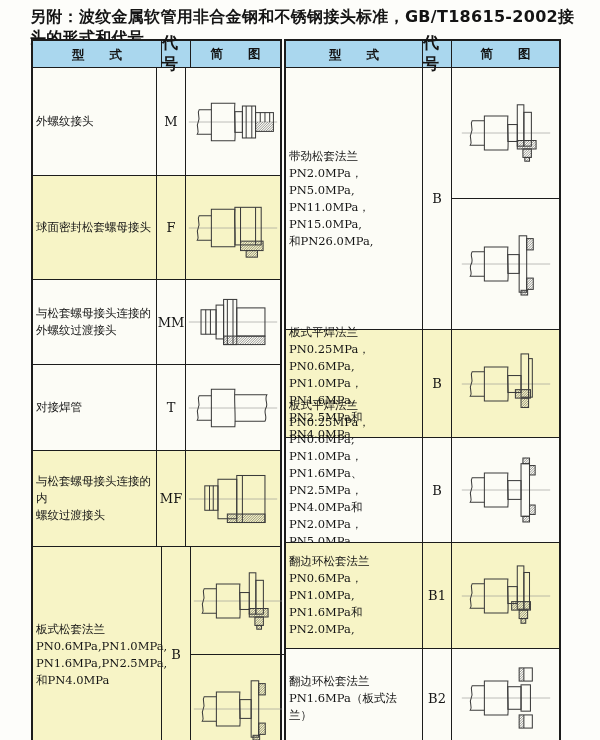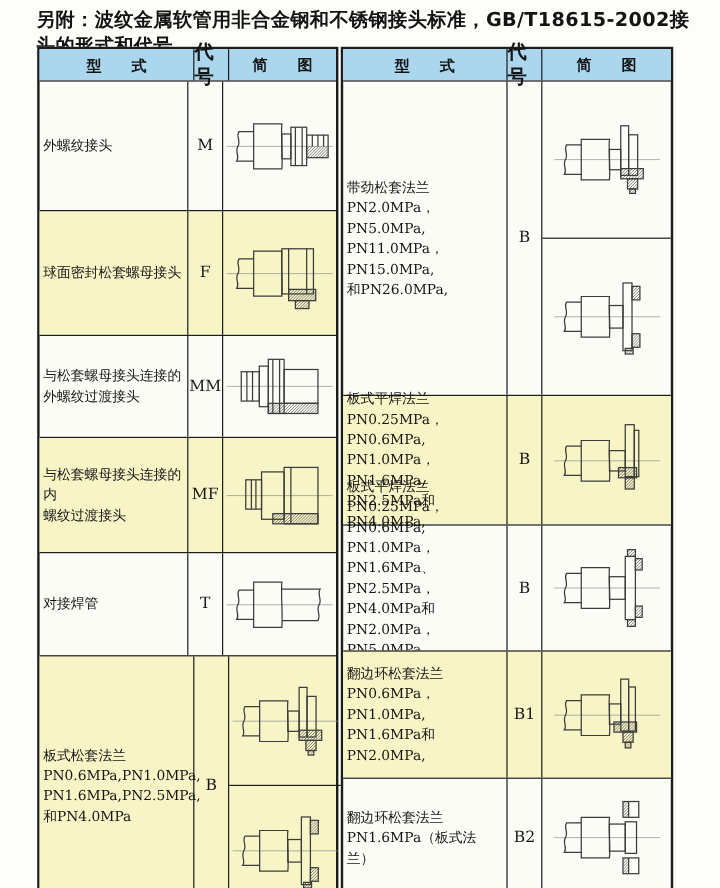--- a/index.html
+++ b/index.html
@@ -170,20 +170,35 @@
               <line class="h" x1="72.60000000000001" y1="60" x2="81.60000000000001" y2="51"></line>
               <line class="h" x1="75.20000000000002" y1="60" x2="84" y2="51.20000000000001"></line>
               <line class="h" x1="77.80000000000001" y1="60" x2="84" y2="53.80000000000001"></line>
               <line class="h" x1="80.4" y1="60" x2="84" y2="56.40000000000001"></line>
               <line class="h" x1="83.00000000000001" y1="60" x2="84" y2="59.000000000000014"></line>
             </svg>
           </div>
       </div>
     </div>
 
+    <div class="trow" style="height:86px">
+      <div class="cell c-type">对接焊管</div>
+      <div class="cell c-code">T</div>
+      <div class="cell c-diag">
+        <div class="dwrap">
+            <svg viewBox="0 0 100 72" xmlns="http://www.w3.org/2000/svg">
+              <line class="cl" x1="3" y1="36" x2="97" y2="36"></line>
+              <path class="s" d="M27 23 H14 C11 27 16 31 13 36 C10 41 15 45 12 49 H27"></path>
+              <path class="s" d="M27 16 H52 C51 28 53 44 52 56 H27 Z"></path>
+              <path class="s" d="M52 22 H86 C83 27 88 32 85 36 C82 41 87 45 84 50 H52"></path>
+            </svg>
+          </div>
+      </div>
+    </div>
+
     <div class="trow hl" style="height:96px">
       <div class="cell c-type">与松套螺母接头连接的内
 螺纹过渡接头</div>
       <div class="cell c-code">MF</div>
       <div class="cell c-diag">
         <div class="dwrap">
             <svg viewBox="0 0 100 72" xmlns="http://www.w3.org/2000/svg">
               <line class="cl" x1="3" y1="36" x2="97" y2="36"></line>
               <rect class="s" x="20" y="22" width="14" height="26"></rect>
               <line class="s" x1="25" y1="22" x2="25" y2="48"></line>
@@ -203,35 +218,20 @@
               <line class="h" x1="58.400000000000006" y1="61" x2="67.4" y2="52"></line>
               <line class="h" x1="61" y1="61" x2="70" y2="52"></line>
               <line class="h" x1="63.60000000000001" y1="61" x2="72.60000000000001" y2="52"></line>
               <line class="h" x1="66.2" y1="61" x2="75.2" y2="52"></line>
               <line class="h" x1="68.80000000000001" y1="61" x2="77.80000000000001" y2="52"></line>
               <line class="h" x1="71.4" y1="61" x2="80.4" y2="52"></line>
               <line class="h" x1="74" y1="61" x2="83" y2="52"></line>
               <line class="h" x1="76.60000000000001" y1="61" x2="84" y2="53.60000000000001"></line>
               <line class="h" x1="79.20000000000002" y1="61" x2="84" y2="56.20000000000001"></line>
               <line class="h" x1="81.80000000000001" y1="61" x2="84" y2="58.80000000000001"></line>
-            </svg>
-          </div>
-      </div>
-    </div>
-
-    <div class="trow" style="height:86px">
-      <div class="cell c-type">对接焊管</div>
-      <div class="cell c-code">T</div>
-      <div class="cell c-diag">
-        <div class="dwrap">
-            <svg viewBox="0 0 100 72" xmlns="http://www.w3.org/2000/svg">
-              <line class="cl" x1="3" y1="36" x2="97" y2="36"></line>
-              <path class="s" d="M27 23 H14 C11 27 16 31 13 36 C10 41 15 45 12 49 H27"></path>
-              <path class="s" d="M27 16 H52 C51 28 53 44 52 56 H27 Z"></path>
-              <path class="s" d="M52 22 H86 C83 27 88 32 85 36 C82 41 87 45 84 50 H52"></path>
             </svg>
           </div>
       </div>
     </div>
 
     <div class="trow hl" style="height:216px">
       <div class="cell c-type">板式松套法兰
 PN0.6MPa,PN1.0MPa,
 PN1.6MPa,PN2.5MPa,
 和PN4.0MPa</div>

